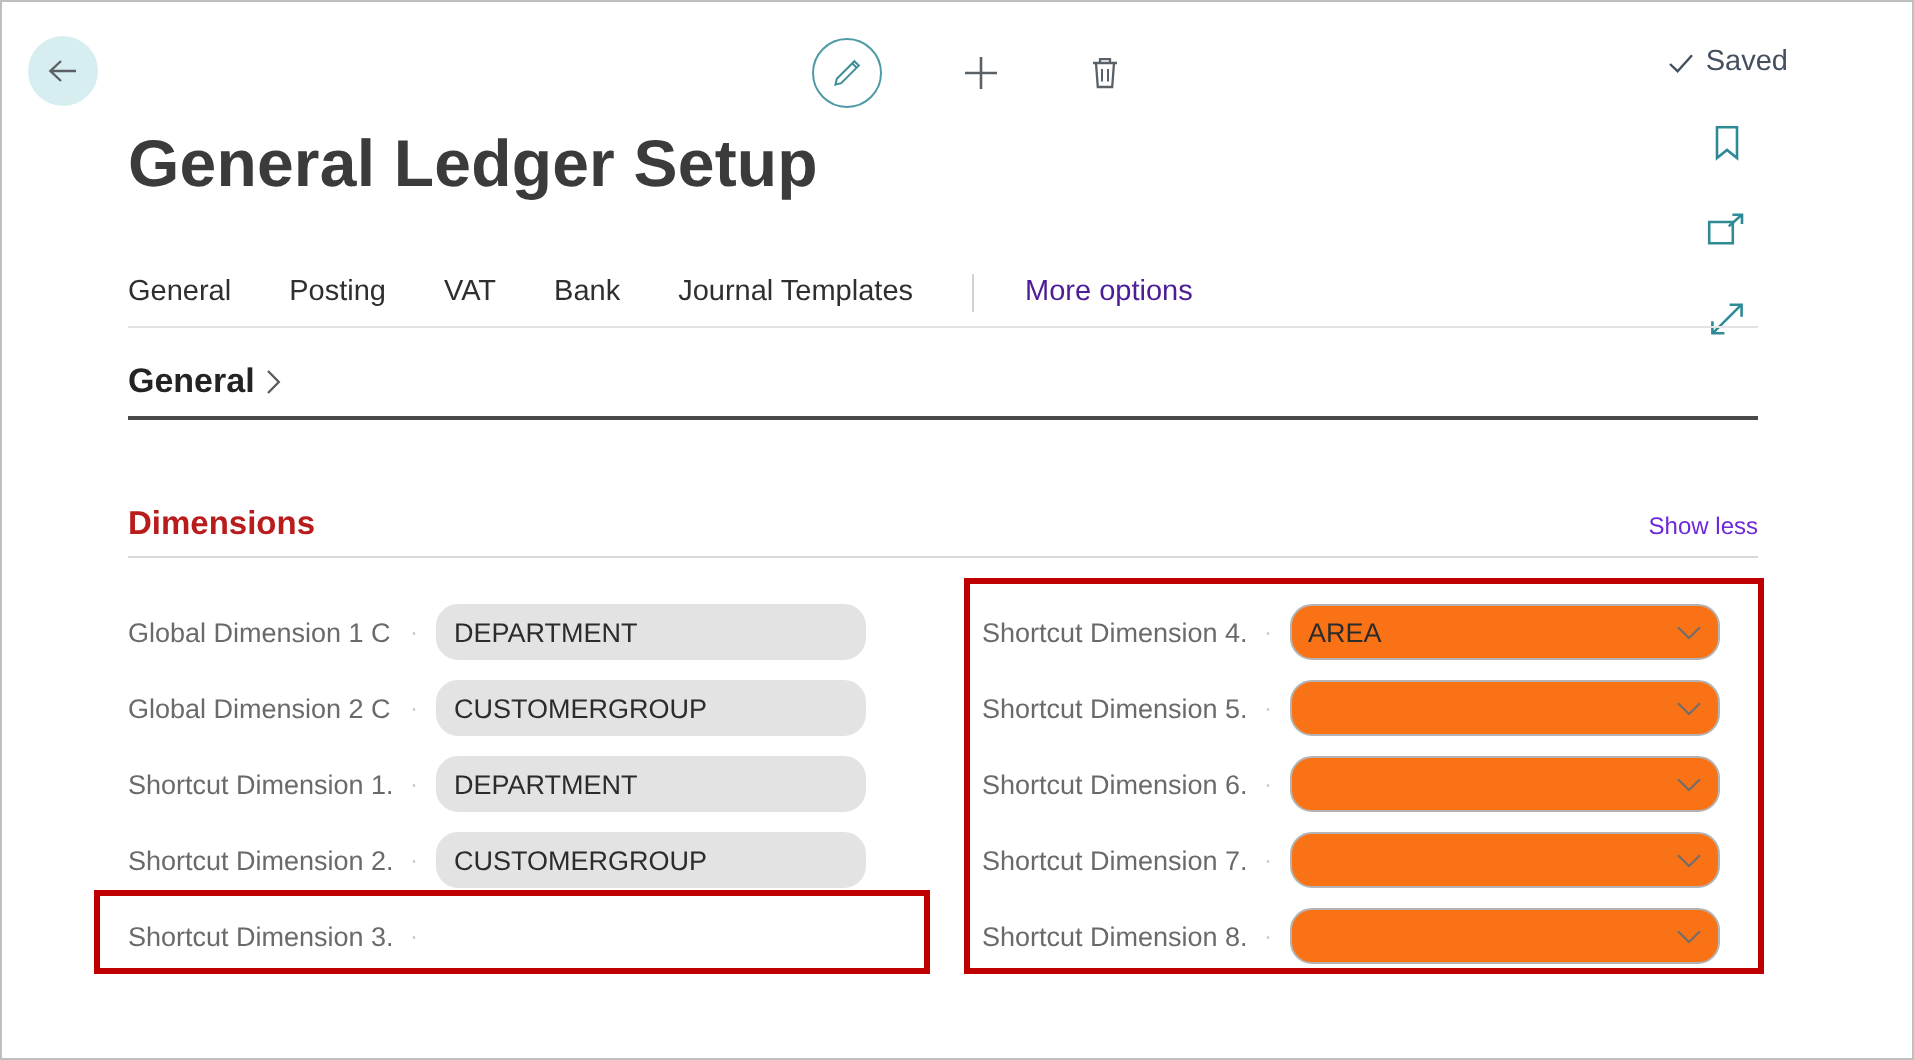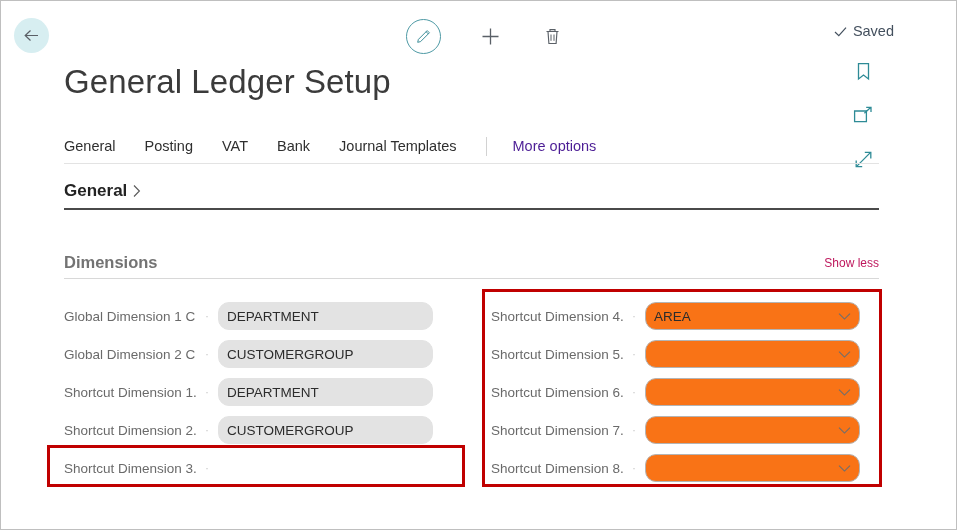--- a/index.html
+++ b/index.html
@@ -97,21 +97,21 @@
     justify-content: center;
     cursor: pointer;
   }
 
   
   .page-title {
     position: absolute;
     left: 63px;
     top: 62px;
     font-size: 33px;
-    font-weight: 400;
+    font-weight: 700;
     color: #3b3b3b;
     letter-spacing: 0.1px;
     white-space: nowrap;
   }
 
   
   .tab-strip {
     position: absolute;
     left: 63px;
     top: 128px;
@@ -175,25 +175,25 @@
   }
   .dim-head {
     display: flex;
     align-items: flex-end;
     justify-content: space-between;
     padding-bottom: 6px;
   }
   .dim-title {
     font-size: 16.5px;
     font-weight: 600;
-    color: #737373;
+    color: #b91c1c;
   }
   .show-less {
     font-size: 12px;
-    color: #be185d;
+    color: #6d28d9;
     cursor: pointer;
     padding-bottom: 2px;
   }
   .dim-rule {
     border-bottom: 1px solid #d8d8d8;
     width: 815px;
   }
 
   
   .field-columns {

